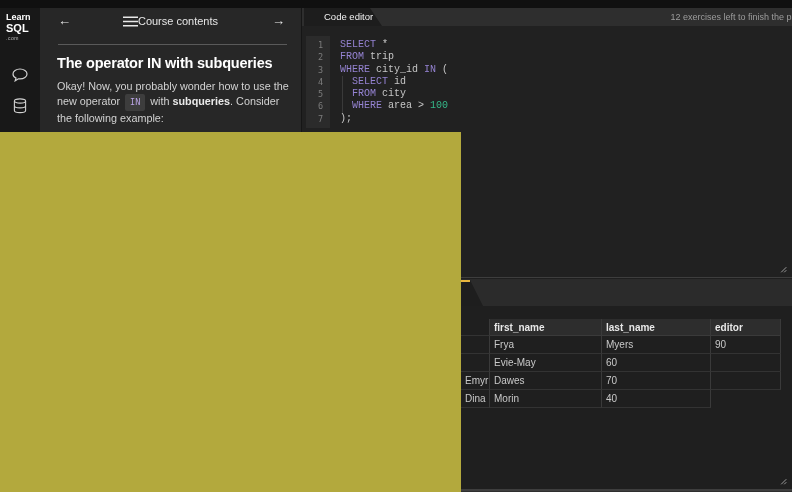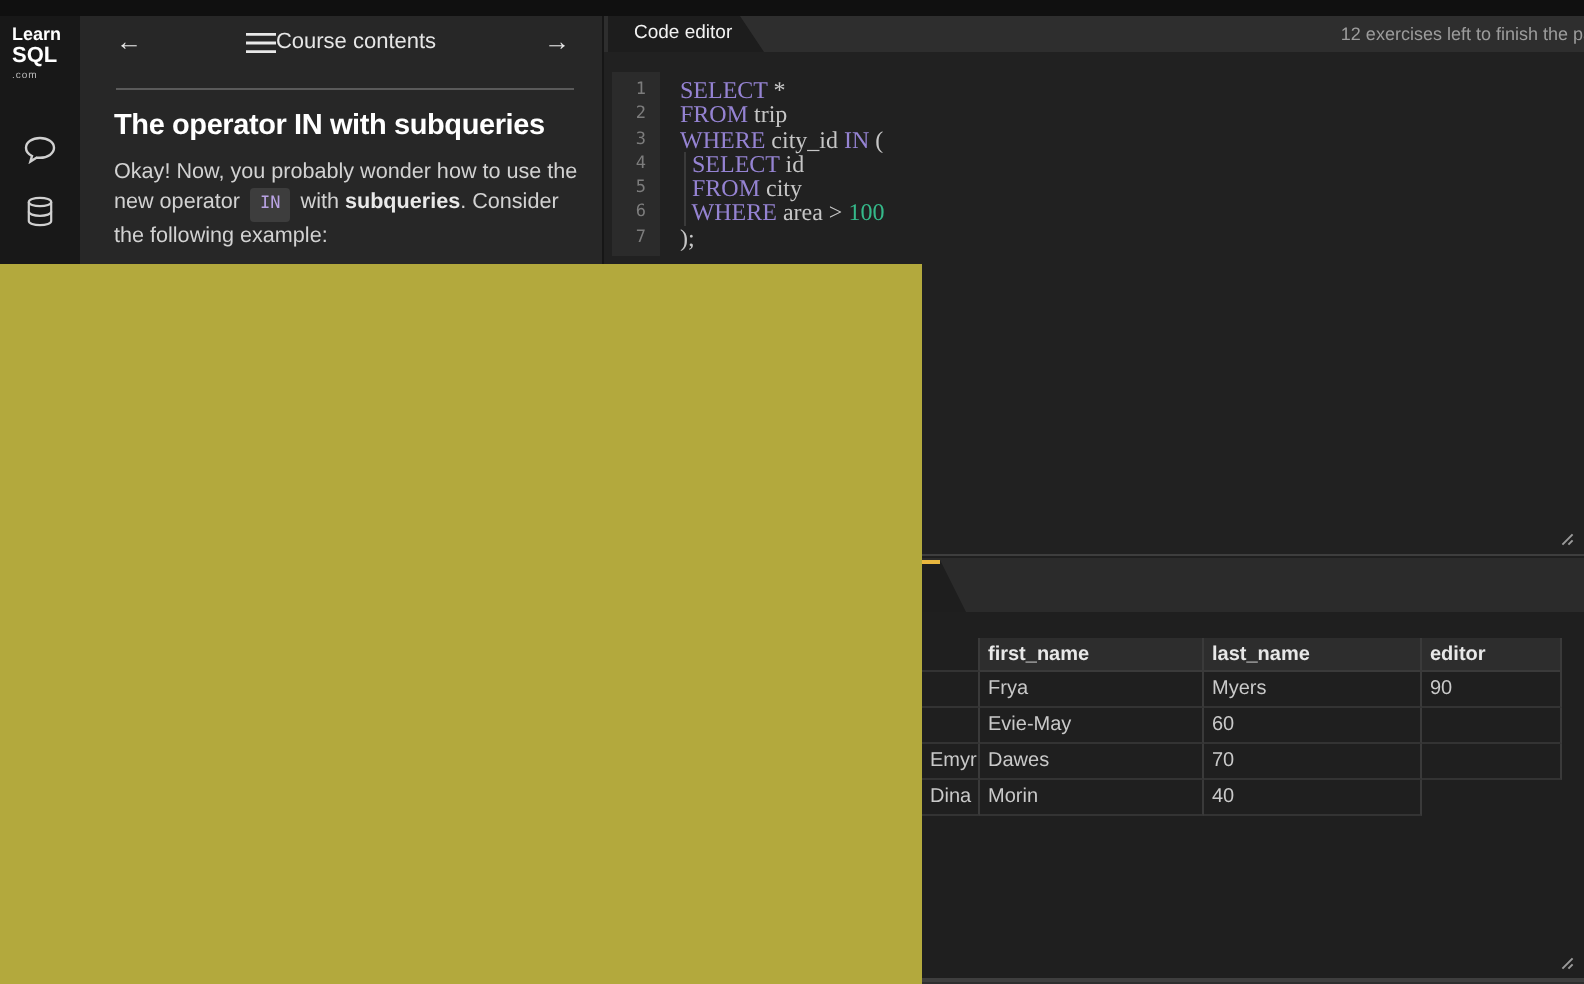--- a/index.html
+++ b/index.html
@@ -24,29 +24,29 @@
   .lesson-title{left:17px;top:47px;width:240px;font-size:14.5px;font-weight:700;color:#fff;white-space:nowrap;letter-spacing:-.2px;}
   .lesson-para{left:17px;top:71px;width:238px;font-size:10.8px;line-height:15px;color:#d2d2d2;}
   .chip{display:inline-block;background:#3d3d3d;color:#b9a3e3;font-family:"DejaVu Sans Mono",monospace;
         font-size:8.5px;padding:1px 5px;border-radius:2px;margin:0 2px;}
   .bold{font-weight:700;color:#e9e9e9;}
 
   
   .ed-tabbar{left:301px;top:0;width:491px;height:18px;background:#2e2e2e;border-left:1px solid #161616;box-sizing:border-box;}
   .ed-tab{left:2px;top:0;height:18px;width:78px;background:#1d1d1d;
           clip-path:polygon(0 0,66px 0,78px 100%,0 100%);
-          color:#f2f2f2;font-size:9.5px;line-height:18px;padding-left:13px;box-sizing:border-box;cursor:pointer;}
+          color:#f2f2f2;font-size:9.5px;line-height:18px;padding-left:20px;box-sizing:border-box;cursor:pointer;}
   .ed-status{right:-10px;top:0;line-height:18px;font-size:9px;color:#9c9c9c;white-space:nowrap;}
   .ed-body{left:301px;top:18px;width:491px;height:252px;background:#212121;
            border-bottom:1px solid #3e3e3e;border-left:1px solid #161616;box-sizing:border-box;}
   .gutter{left:4px;top:10px;width:24px;background:#2b2b2b;padding:3px 0;}
   .gutter div{font-family:"DejaVu Sans Mono",monospace;font-size:8.5px;color:#7c7c7c;
               line-height:12.3px;text-align:right;padding-right:7px;}
   .code{left:38px;top:13px;}
-  .code-line{font-family:Liberation Serif, serif;font-size:12px;line-height:12.3px;white-space:pre;}
+  .code-line{font-family:Liberation Mono, monospace;font-size:10px;line-height:12.3px;white-space:pre;}
   .tk-k{color:var(--tk-k,#9583d2);}
   .tk-p{color:var(--tk-p,#c6c6c6);}
   .tk-n{color:var(--tk-n,#35b98a);}
   .guide{left:40px;top:50px;width:1px;height:37px;background:#3a3a3a;}
   .grip{right:5px;bottom:4px;cursor:nwse-resize;}
 
   
   .res-tabbar{left:301px;top:271px;width:491px;height:27px;background:#2b2b2b;border-left:1px solid #161616;box-sizing:border-box;}
   .res-tab{left:19px;top:1px;height:26px;width:162px;background:#1e1e1e;
            clip-path:polygon(0 0,149px 0,162px 100%,0 100%);cursor:pointer;}

